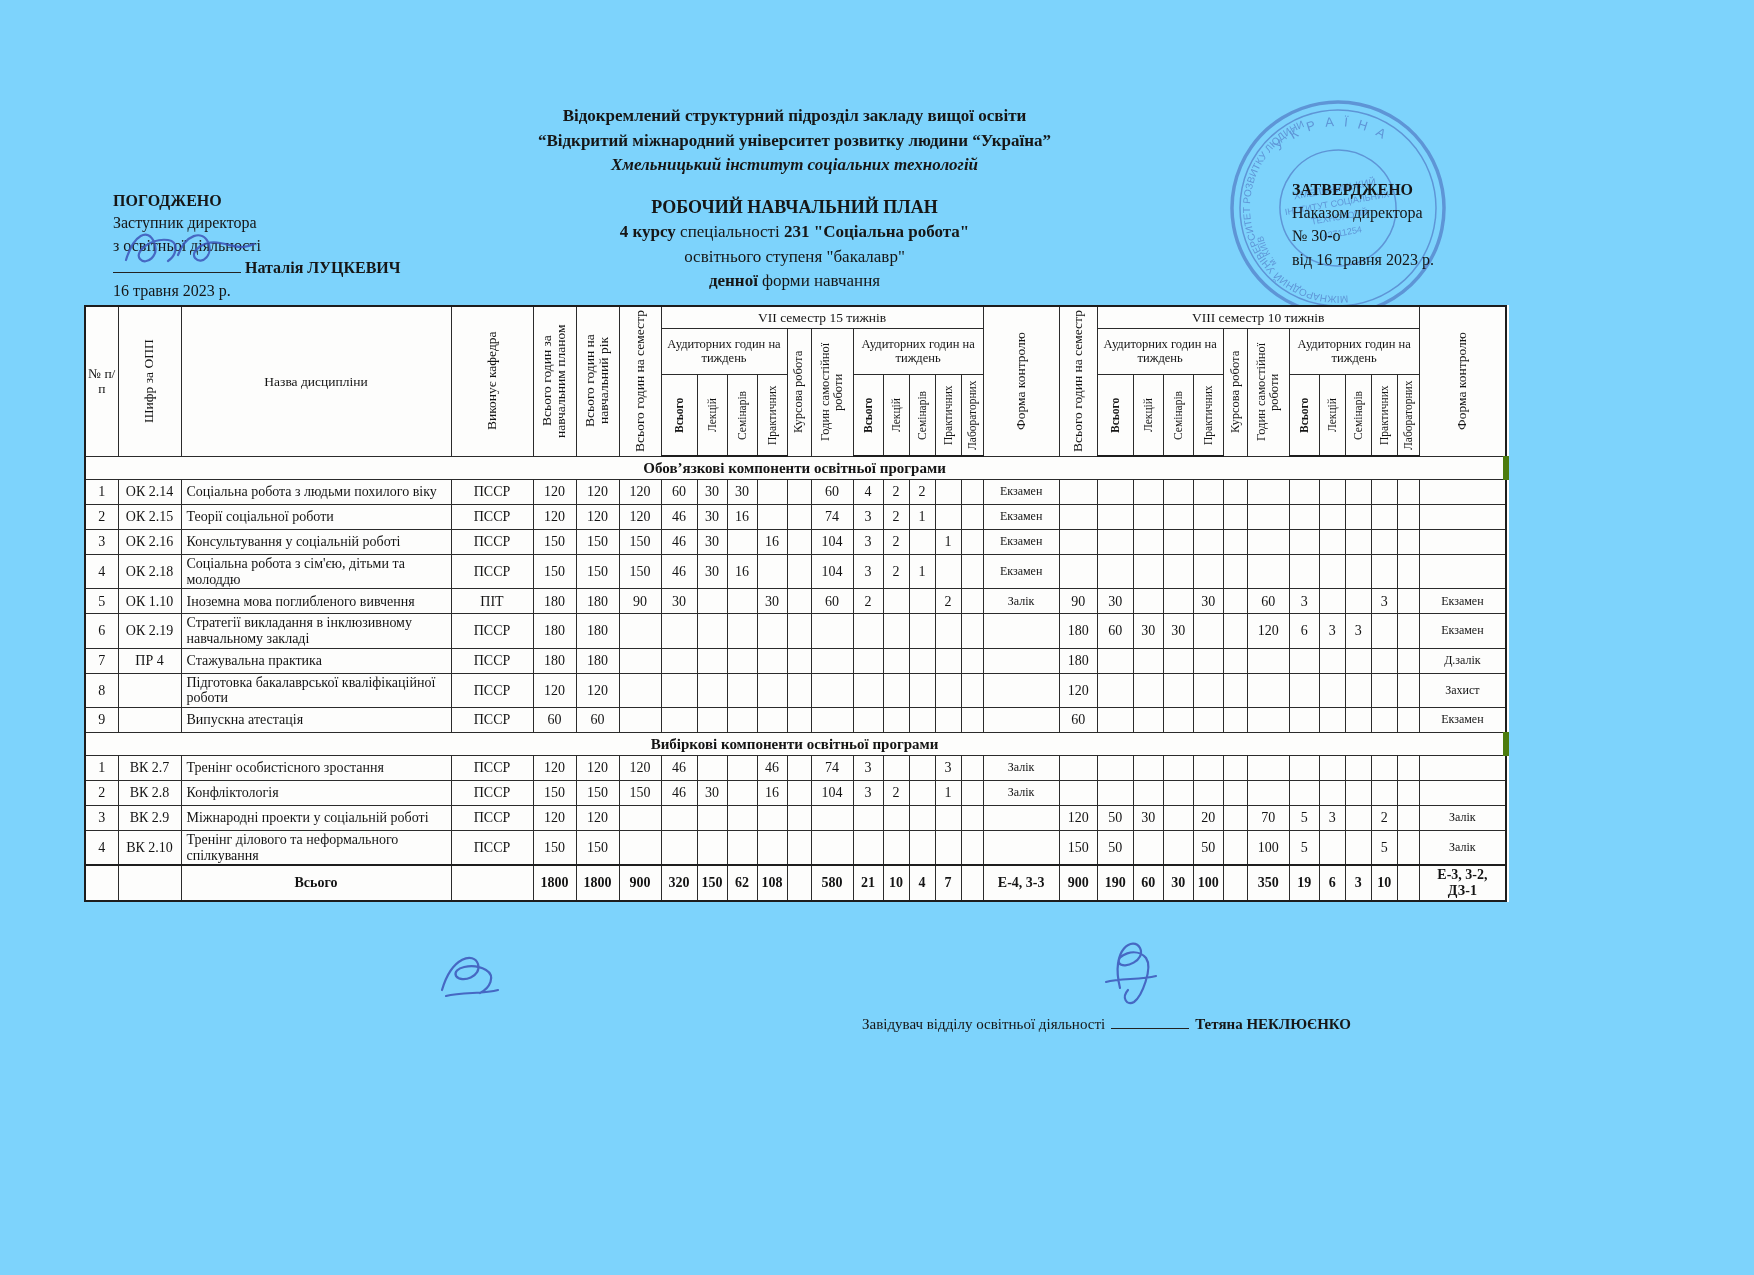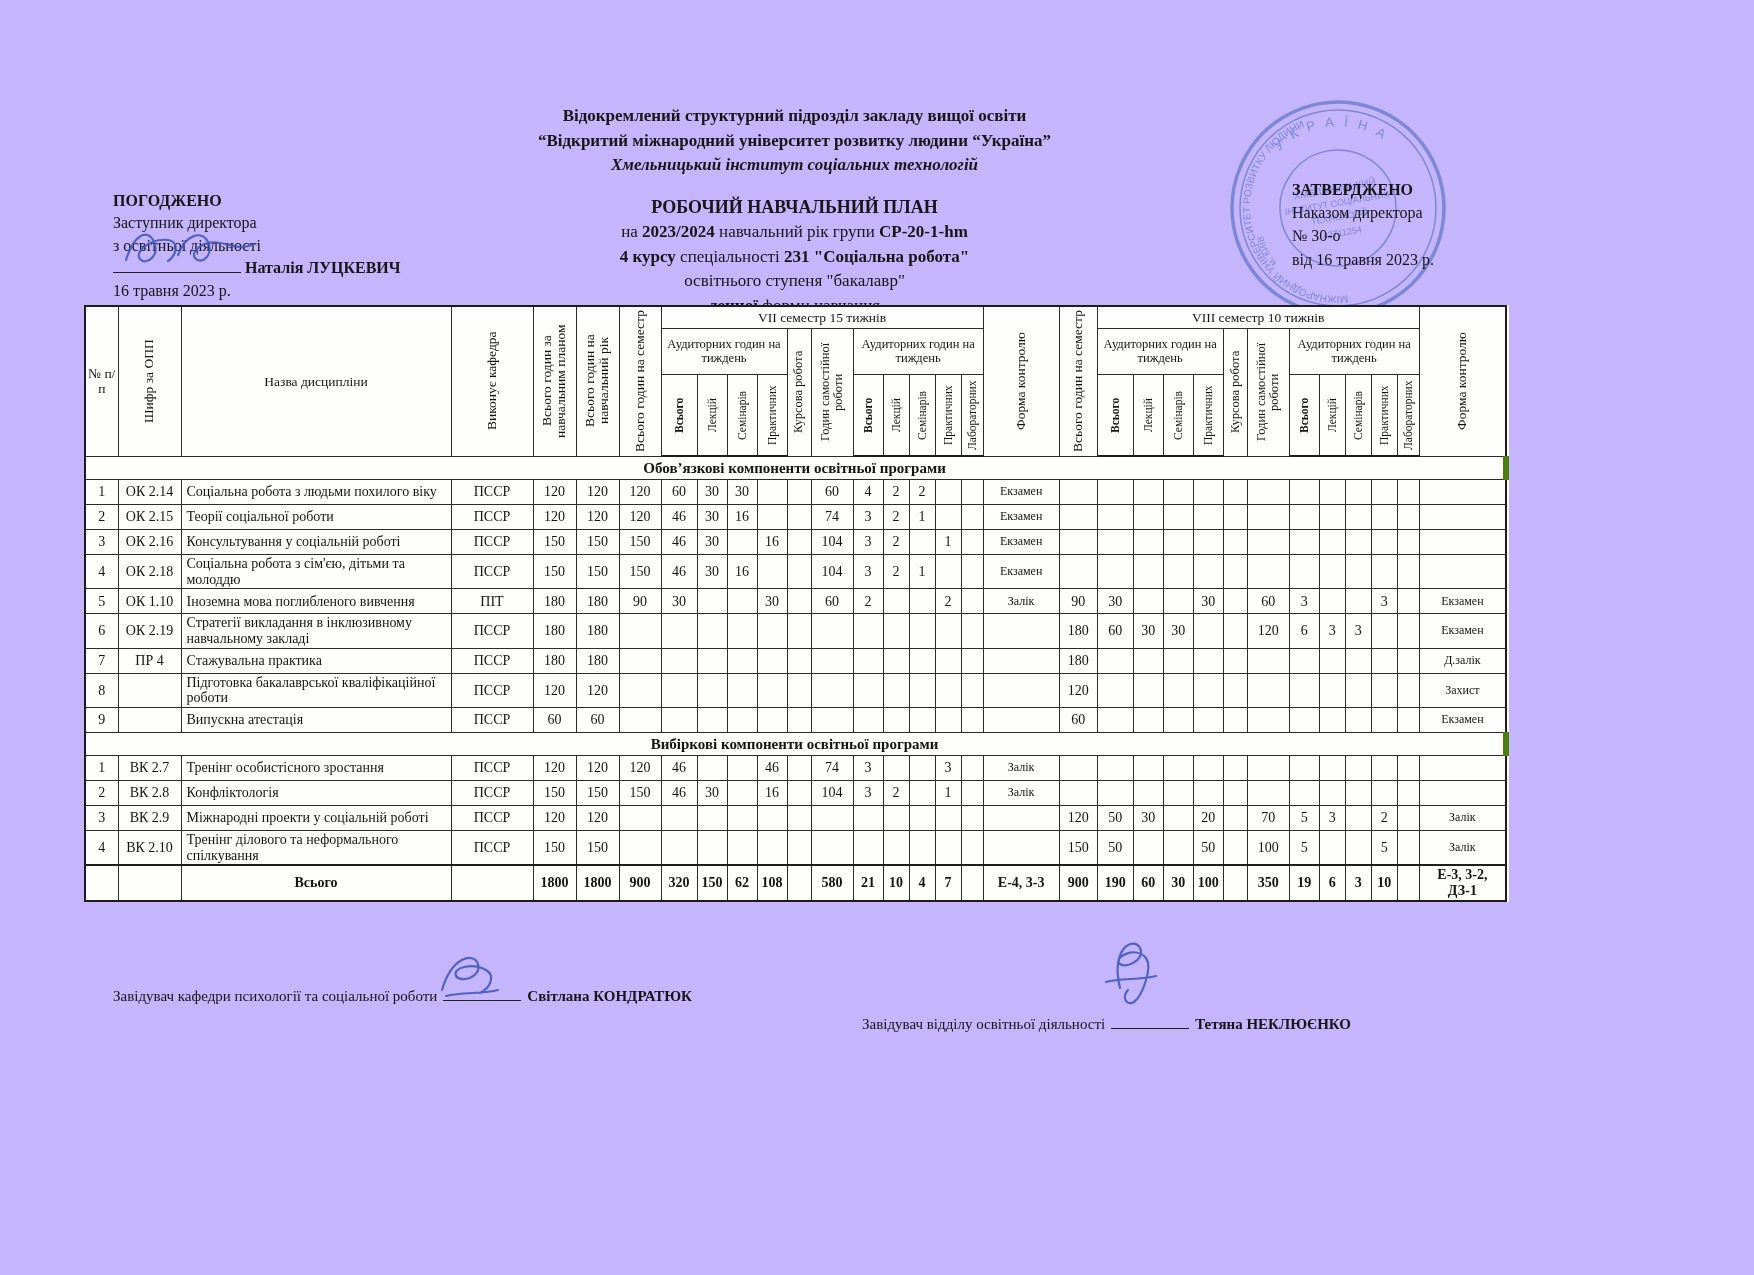--- a/index.html
+++ b/index.html
@@ -1,16 +1,16 @@
 <!DOCTYPE html>
 <html><head>
 <meta charset="utf-8">
 <style>
   html,body{margin:0;padding:0;background:#e8e8e6;}
-  .page{position:relative;width:1754px;height:1275px;background:#c4b5fd;overflow:hidden;
+  .page{position:relative;width:1754px;height:1275px;background:#7dd3fc;overflow:hidden;
         font-family:"Liberation Serif","DejaVu Serif",serif;color:#161616;}
   .abs{position:absolute;}
   .b{font-weight:bold;}
   .i{font-style:italic;}
 
   
   .doc-header{left:84px;top:104px;width:1421px;text-align:center;line-height:1.45;font-size:17px;}
   .doc-header .title{font-size:18px;margin-top:16px;}
 
   
@@ -50,21 +50,20 @@
 </head>
 <body>
 
 <div class="page">
 
   <div class="abs doc-header">
     <div class="b">Відокремлений структурний підрозділ закладу вищої освіти</div>
     <div class="b">“Відкритий міжнародний університет розвитку людини “Україна”</div>
     <div class="b i">Хмельницький інститут соціальних технологій</div>
     <div class="b title">РОБОЧИЙ НАВЧАЛЬНИЙ ПЛАН</div>
-    <div><span>на </span><span class="b">2023/2024</span><span> навчальний рік групи </span><span class="b">СР-20-1-hm</span></div>
     <div><span class="b">4 курсу</span><span> спеціальності </span><span class="b">231 "Соціальна робота"</span></div>
     <div>освітнього ступеня "бакалавр"</div>
     <div><span class="b">денної</span><span> форми навчання</span></div>
   </div>
 
   <div class="abs left-block">
     <div class="b">ПОГОДЖЕНО</div>
     <div>Заступник директора</div>
     <div>з освітньої діяльності</div>
     <div><span class="sig-line"></span> <span class="b">Наталія ЛУЦКЕВИЧ</span></div>
@@ -728,23 +727,20 @@
             <td>6</td>
             <td>3</td>
             <td>10</td>
             <td></td>
             <td class="forma">Е-3, 3-2, ДЗ-1</td>
           </tr>
         </tbody>
     </table>
   </div>
 
-  <div class="abs footer-left">
-    <span>Завідувач кафедри психології та соціальної роботи</span><span class="footer-line"></span><span class="b">Світлана КОНДРАТЮК</span>
-  </div>
   <svg class="abs" style="left:428px;top:948px;" width="90" height="56" viewBox="0 0 90 56">
     <path class="ink" d="M14,42 C24,8 46,4 50,16 C54,28 34,36 28,28 C24,20 44,14 58,22 C68,28 62,40 52,45 M18,48 C34,44 56,46 70,42"></path>
   </svg>
   <div class="abs footer-right">
     <span>Завідувач відділу освітньої діяльності</span><span class="footer-line"></span><span class="b">Тетяна НЕКЛЮЄНКО</span>
   </div>
   <svg class="abs" style="left:1090px;top:930px;" width="80" height="78" viewBox="0 0 80 78">
     <path class="ink" d="M30,58 C20,18 44,6 50,18 C56,30 34,40 29,33 C25,26 46,16 56,28 C63,38 52,66 44,72 C37,76 31,68 38,60 M16,52 C30,48 50,50 66,46"></path>
   </svg>
 

